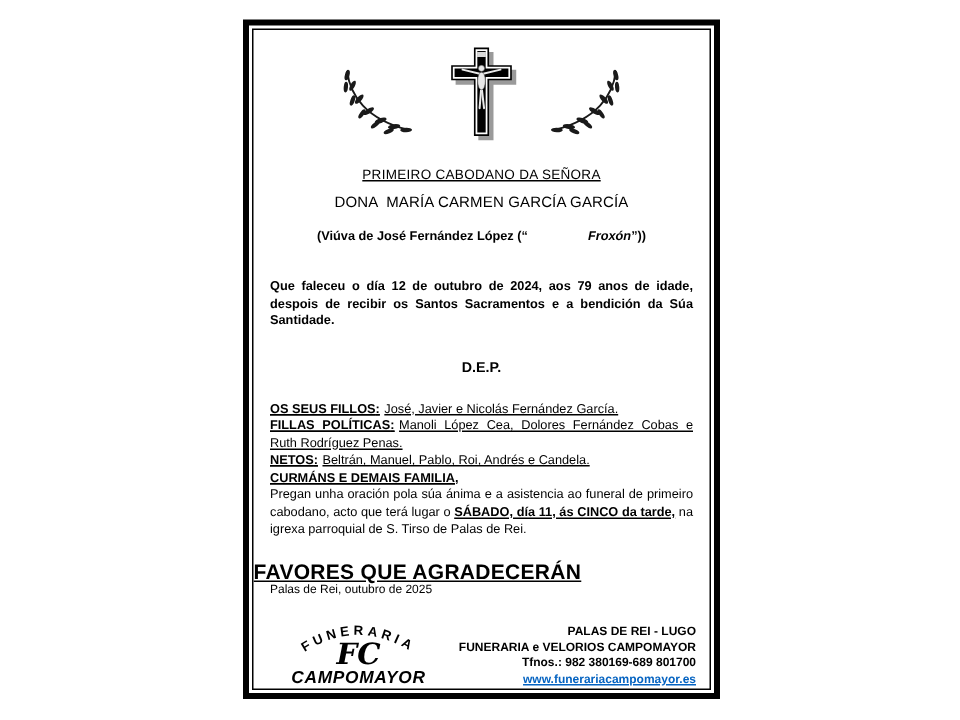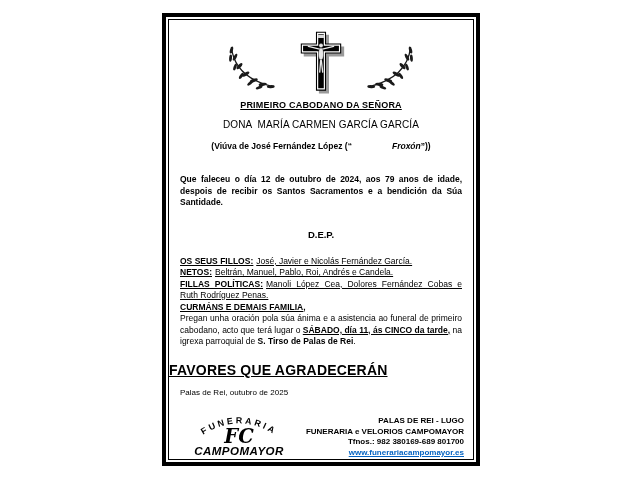--- a/index.html
+++ b/index.html
@@ -14,21 +14,21 @@
   .card-inner{
     position:relative;margin:2px;height:calc(100% - 4px);
     border:1px solid #000;box-sizing:border-box;overflow:hidden;
   }
   .top-art{
     margin-top:10px;height:64px;display:flex;align-items:flex-end;justify-content:center;gap:14px;
   }
   .top-art .laurel{width:52px;height:50px;margin-bottom:2px;}
   .top-art .crucifix{width:58px;height:64px;}
   .pre-title{
-    margin-top:6px;text-align:center;font-size:9px;font-weight:bold;
+    margin-top:17px;text-align:center;font-size:9px;font-weight:normal;
     text-decoration:underline;letter-spacing:.2px;line-height:11px;
   }
   .name{
     margin:5px 0 0 0;text-align:center;font-size:10px;font-weight:normal;
     line-height:17px;white-space:pre;letter-spacing:.1px;
   }
   .subtitle{
     margin-top:8px;text-align:center;font-size:8.5px;font-weight:bold;line-height:11px;
   }
   .subtitle .alias{font-style:italic;padding-left:40px;}
@@ -36,21 +36,21 @@
     margin:22px 11px 0 11px;font-size:8.5px;font-weight:bold;
     text-align:justify;line-height:11.5px;
   }
   .dep{margin-top:20px;text-align:center;font-size:9.5px;font-weight:bold;line-height:11px;}
   .family{margin:16px 11px 0 11px;font-size:8.5px;line-height:11.5px;}
   .fam-row{margin:0;text-align:justify;text-decoration:underline;}
   .fam-label{font-weight:bold;text-decoration:underline;}
   .fam-names{margin-left:3px;}
   .invitation{margin:0;text-align:justify;}
   .invitation .hl{font-weight:bold;text-decoration:underline;}
-  .invitation .church{font-weight:bold;}
+  .invitation .church{font-weight:normal;}
   .favors{
     margin-top:14px;font-size:14px;font-weight:bold;
     text-decoration:underline;letter-spacing:.2px;
   }
   .dateline{position:absolute;left:11px;top:368px;font-size:8px;line-height:10px;}
   .footer-row{
     position:absolute;left:8px;right:9px;top:390px;height:48px;
     display:flex;justify-content:space-between;align-items:flex-end;
   }
   .logo{width:124px;height:48px;flex:0 0 auto;}
@@ -120,22 +120,22 @@
       <div class="pre-title">PRIMEIRO CABODANO DA SEÑORA</div>
       <h1 class="name">DONA  MARÍA CARMEN GARCÍA GARCÍA</h1>
       <div class="subtitle"><span>(Viúva de José Fernández López (“</span><span class="alias">Froxón</span><span>”))</span></div>
 
       <p class="notice">Que faleceu o día 12 de outubro de 2024, aos 79 anos de idade, despois de recibir os Santos Sacramentos e a bendición da Súa Santidade.</p>
 
       <div class="dep">D.E.P.</div>
 
       <div class="family">
         <p class="fam-row"><span class="fam-label"><span>OS SEUS FILLOS</span><span>:</span></span><span class="fam-names">José, Javier e Nicolás Fernández García.</span></p>
+        <p class="fam-row"><span class="fam-label"><span>FILLAS POLÍTICAS</span><span>:</span></span><span class="fam-names">Manoli López Cea, Dolores Fernández Cobas e Ruth Rodríguez Penas.</span></p>
         <p class="fam-row"><span class="fam-label"><span>NETOS</span><span>:</span></span><span class="fam-names">Beltrán, Manuel, Pablo, Roi, Andrés e Candela.</span></p>
-        <p class="fam-row"><span class="fam-label"><span>FILLAS POLÍTICAS</span><span>:</span></span><span class="fam-names">Manoli López Cea, Dolores Fernández Cobas e Ruth Rodríguez Penas.</span></p>
         <p class="fam-row"><span class="fam-label"><span>CURMÁNS E DEMAIS FAMILIA</span><span>,</span></span></p>
         <p class="invitation"><span>Pregan unha oración pola súa ánima e a asistencia ao funeral de primeiro cabodano, acto que terá lugar o </span><span class="hl">SÁBADO, día 11, ás CINCO da tarde,</span><span> na igrexa parroquial de </span><span class="church">S. Tirso de Palas de Rei</span><span>.</span></p>
       </div>
 
       <div class="favors">FAVORES QUE AGRADECERÁN</div>
 
       <div class="dateline">Palas de Rei, outubro de 2025</div>
 
       <div class="footer-row">
         <svg class="logo" viewBox="0 0 126 54" xmlns="http://www.w3.org/2000/svg" xmlns:xlink="http://www.w3.org/1999/xlink">

